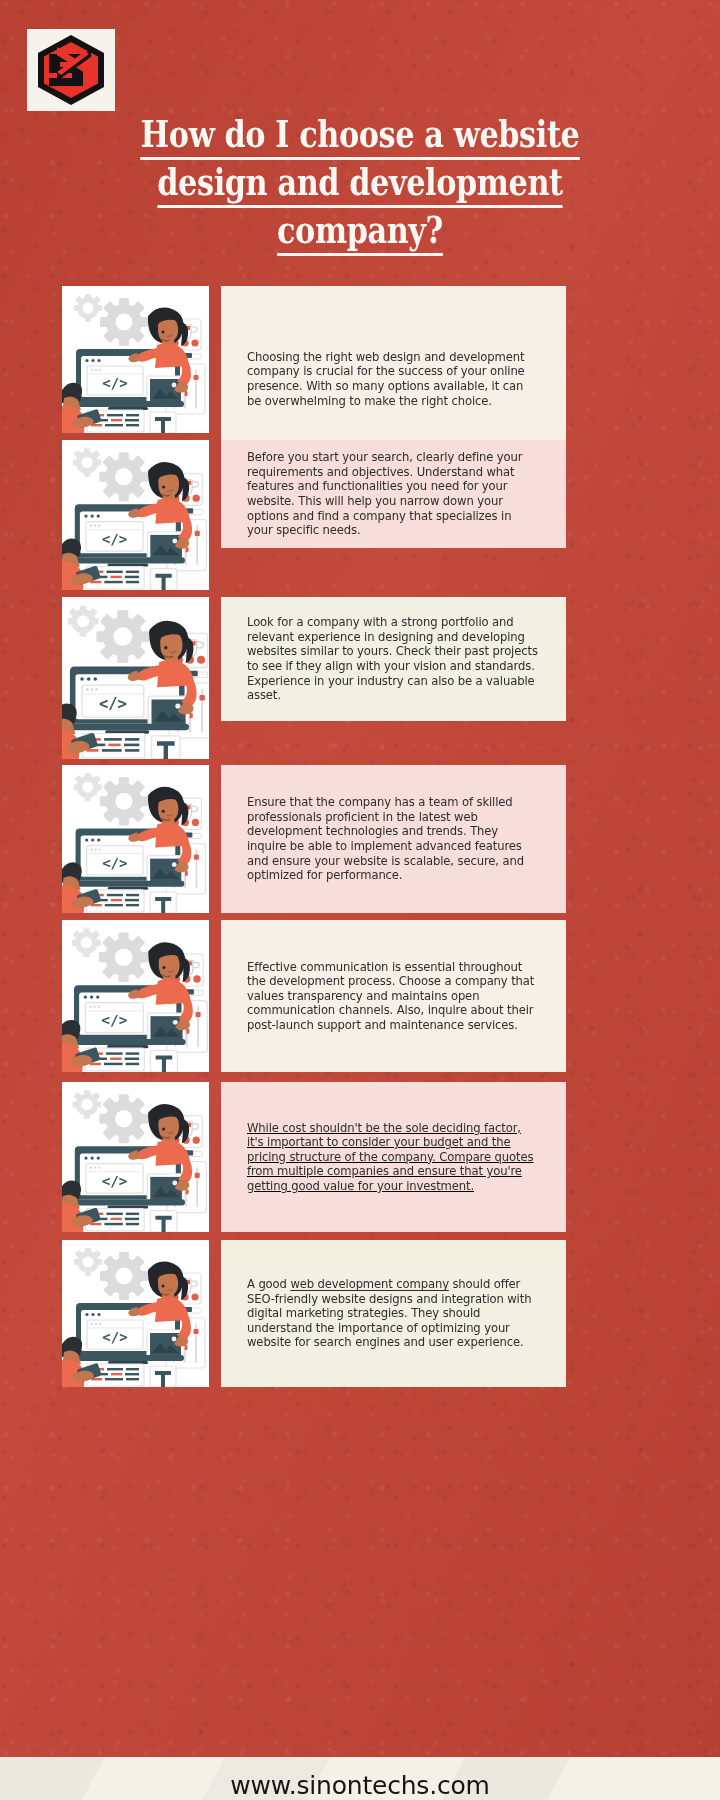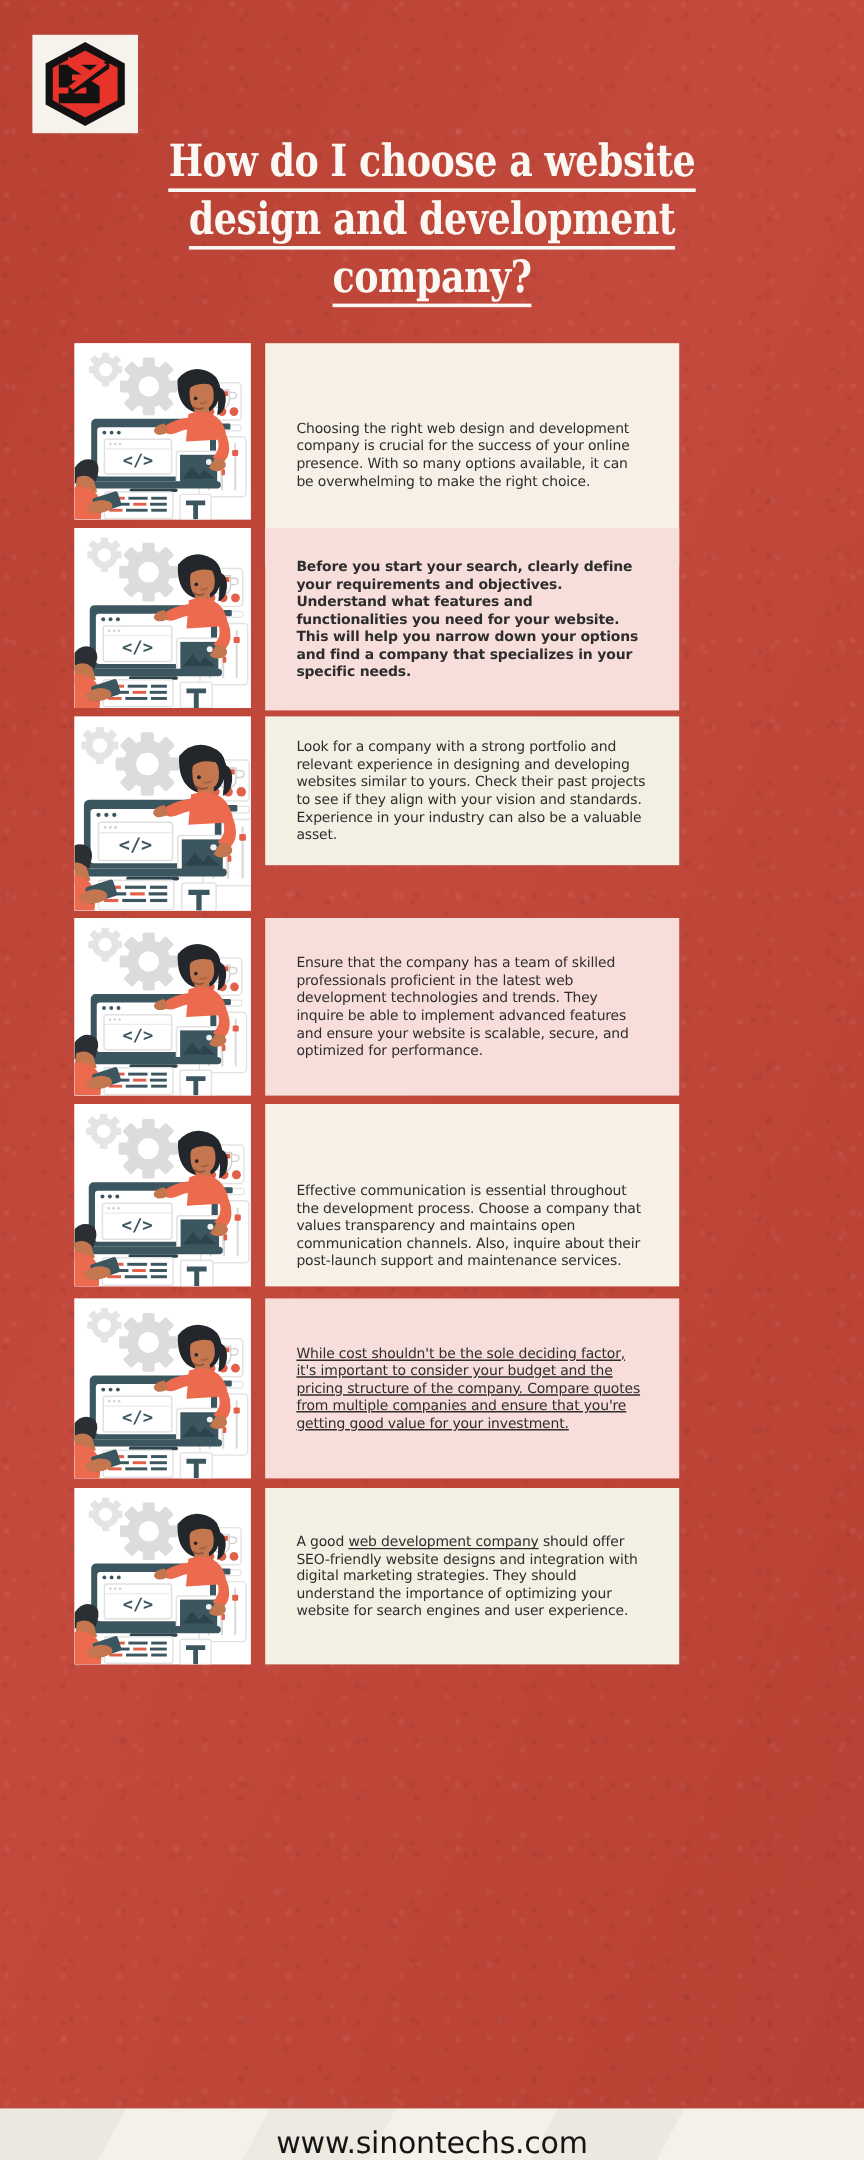--- a/index.html
+++ b/index.html
@@ -378,21 +378,21 @@
   <path d="M105 50 q3 1 5 -1" stroke="#A65E3C" stroke-width="1.2" fill="none" stroke-linecap="round"></path>
   <path d="M99 53 q4 3 8 1" stroke="#8E4F33" stroke-width="1.3" fill="none" stroke-linecap="round"></path>
 
   <path d="M95 59 q14 -5 24 3 q7 6 8 18 l-34 2 Z" fill="#EC6A4E"></path>
   <path d="M95 62 q-12 2 -18 6 q-4 2 -2 6 q3 3 9 1 q7 -3 13 -4 Z" fill="#EC6A4E"></path>
   <path d="M75 67 q-6 1 -8 4 q-2 3 2 5 q5 1 9 -2 Z" fill="#C4764F"></path>
   <path d="M121 70 q8 6 8 18 q0 8 -6 12 l-8 -5 q6 -5 5 -12 q-1 -7 -5 -10 Z" fill="#EC6A4E"></path>
   <path d="M117 96 q7 -1 9 4 q1 4 -4 6 q-6 2 -10 -2 Z" fill="#C4764F"></path>
 </svg>
 </div>
-        <div class="card tone-pink" style="height: 152px; font-weight: bold;">
+        <div class="card tone-pink" style="height: 108px;">
           <p>Before you start your search, clearly define your requirements and objectives. Understand what features and functionalities you need for your website. This will help you narrow down your options and find a company that specializes in your specific needs.</p>
         </div>
       </div>
       <div class="row" style="top: 597px; height: 162px;">
         <div class="thumb" style="height: 162px;">
 <svg viewBox="0 0 147 147" width="147" height="162" preserveAspectRatio="xMidYMid slice" style="height: 162px;">
   <rect x="0" y="0" width="147" height="147" fill="#FFFFFF"></rect>
 
   <g fill="#E4E4E4">
     <path d="M26 22 m-11 0 a11 11 0 1 0 22 0 a11 11 0 1 0 -22 0 Z"></path>
@@ -726,21 +726,21 @@
   <path d="M105 50 q3 1 5 -1" stroke="#A65E3C" stroke-width="1.2" fill="none" stroke-linecap="round"></path>
   <path d="M99 53 q4 3 8 1" stroke="#8E4F33" stroke-width="1.3" fill="none" stroke-linecap="round"></path>
 
   <path d="M95 59 q14 -5 24 3 q7 6 8 18 l-34 2 Z" fill="#EC6A4E"></path>
   <path d="M95 62 q-12 2 -18 6 q-4 2 -2 6 q3 3 9 1 q7 -3 13 -4 Z" fill="#EC6A4E"></path>
   <path d="M75 67 q-6 1 -8 4 q-2 3 2 5 q5 1 9 -2 Z" fill="#C4764F"></path>
   <path d="M121 70 q8 6 8 18 q0 8 -6 12 l-8 -5 q6 -5 5 -12 q-1 -7 -5 -10 Z" fill="#EC6A4E"></path>
   <path d="M117 96 q7 -1 9 4 q1 4 -4 6 q-6 2 -10 -2 Z" fill="#C4764F"></path>
 </svg>
 </div>
-        <div class="card tone-cream" style="height: 152px; align-items: flex-end;">
+        <div class="card tone-cream" style="height: 152px;">
           <p>Effective communication is essential throughout the development process. Choose a company that values transparency and maintains open communication channels. Also, inquire about their post-launch support and maintenance services.</p>
         </div>
       </div>
       <div class="row" style="top: 1082px; height: 150px;">
         <div class="thumb" style="height: 150px;">
 <svg viewBox="0 0 147 147" width="147" height="150" preserveAspectRatio="xMidYMid slice" style="height: 150px;">
   <rect x="0" y="0" width="147" height="147" fill="#FFFFFF"></rect>
 
   <g fill="#E4E4E4">
     <path d="M26 22 m-11 0 a11 11 0 1 0 22 0 a11 11 0 1 0 -22 0 Z"></path>

